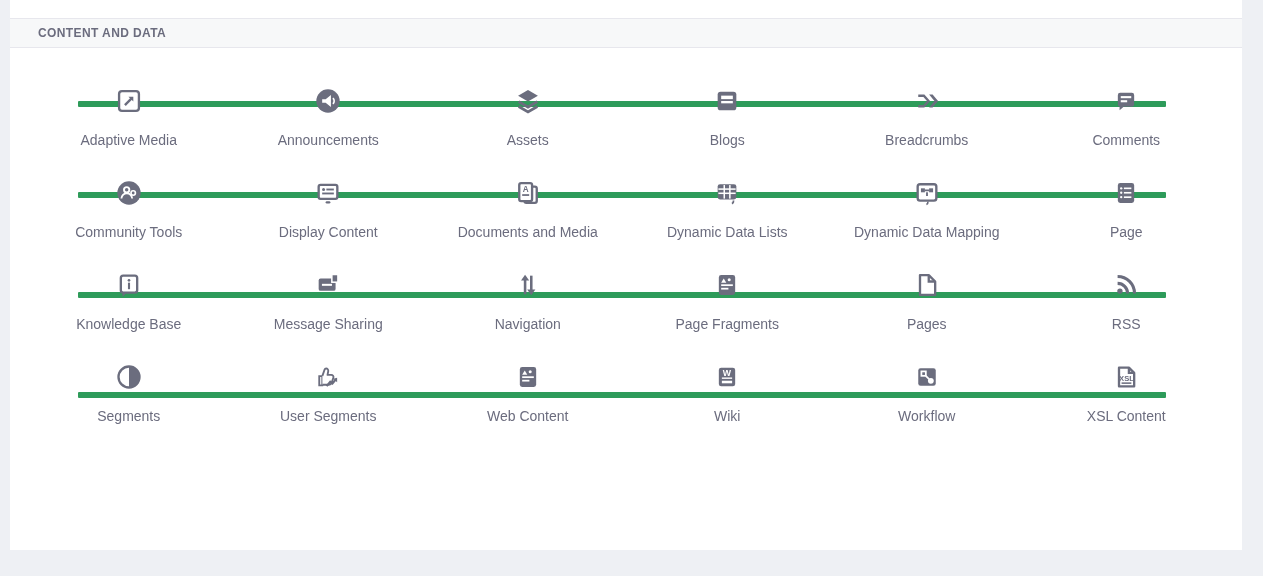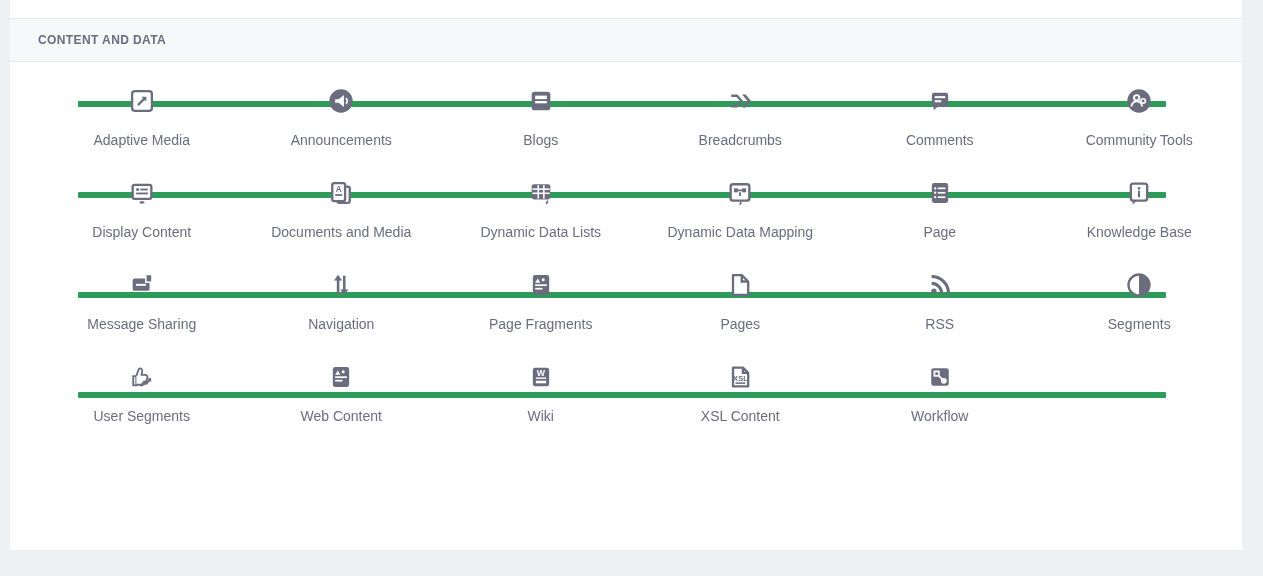--- a/index.html
+++ b/index.html
@@ -16,40 +16,40 @@
   body{
     width:1263px;height:576px;position:relative;overflow:hidden;
     background:var(--page-bg);
     font-family:"Liberation Sans","DejaVu Sans",sans-serif;
   }
   .card{
     position:absolute;left:10px;top:0;width:1232px;height:550px;
     background:#ffffff;
   }
   .section-header{
-    position:absolute;left:0;top:18px;width:100%;height:44px;
+    position:absolute;left:0;top:18px;width:100%;height:30px;
     background:var(--panel-bg);
     border-top:1px solid var(--panel-border);
     border-bottom:1px solid var(--panel-border);
     display:flex;align-items:center;padding-left:28px;
   }
   .section-title{
     font-size:12px;font-weight:700;letter-spacing:0.4px;
     color:var(--header-color);
   }
   .annotation-line{
     position:absolute;left:68px;width:1088px;height:6px;
     background:var(--line-color);border-radius:1px;z-index:1;
   }
   .line-1{top:101px;}
   .line-2{top:192px;}
   .line-3{top:292px;}
   .line-4{top:392px;}
   #grid{
-    position:absolute;left:32px;top:87px;width:1197px;z-index:2;
+    position:absolute;left:19px;top:87px;width:1197px;z-index:2;
     display:grid;grid-template-columns:repeat(6,199.5px);grid-auto-rows:92px;
   }
   .tile{
     display:flex;flex-direction:column;align-items:center;
     cursor:pointer;
   }
   .tile-icon{width:28px;height:28px;display:block;color:var(--icon-color);}
   .tile-icon svg.glyph{width:28px;height:28px;display:block;}
   .tile-label{
     margin-top:16px;font-size:14px;line-height:18px;
@@ -229,20 +229,28 @@
     <span class="tile-icon">
           <svg class="glyph" viewBox="0 0 24 24">
             <use href="#i-announcements"></use>
           </svg>
         </span>
     <span class="tile-label">Announcements</span>
   </div>
       <div class="tile">
     <span class="tile-icon">
           <svg class="glyph" viewBox="0 0 24 24">
+            <use href="#i-assets"></use>
+          </svg>
+        </span>
+    <span class="tile-label">Assets</span>
+  </div>
+      <div class="tile">
+    <span class="tile-icon">
+          <svg class="glyph" viewBox="0 0 24 24">
             <use href="#i-blogs"></use>
           </svg>
         </span>
     <span class="tile-label">Blogs</span>
   </div>
       <div class="tile">
     <span class="tile-icon">
           <svg class="glyph" viewBox="0 0 24 24">
             <use href="#i-breadcrumbs"></use>
           </svg>
@@ -381,27 +389,27 @@
     <span class="tile-icon">
           <svg class="glyph" viewBox="0 0 24 24">
             <use href="#i-wiki"></use>
           </svg>
         </span>
     <span class="tile-label">Wiki</span>
   </div>
       <div class="tile">
     <span class="tile-icon">
           <svg class="glyph" viewBox="0 0 24 24">
+            <use href="#i-workflow"></use>
+          </svg>
+        </span>
+    <span class="tile-label">Workflow</span>
+  </div>
+      <div class="tile">
+    <span class="tile-icon">
+          <svg class="glyph" viewBox="0 0 24 24">
             <use href="#i-xsl-content"></use>
           </svg>
         </span>
     <span class="tile-label">XSL Content</span>
-  </div>
-      <div class="tile">
-    <span class="tile-icon">
-          <svg class="glyph" viewBox="0 0 24 24">
-            <use href="#i-workflow"></use>
-          </svg>
-        </span>
-    <span class="tile-label">Workflow</span>
   </div>
     </div>
 </div>
 
 </body></html>

